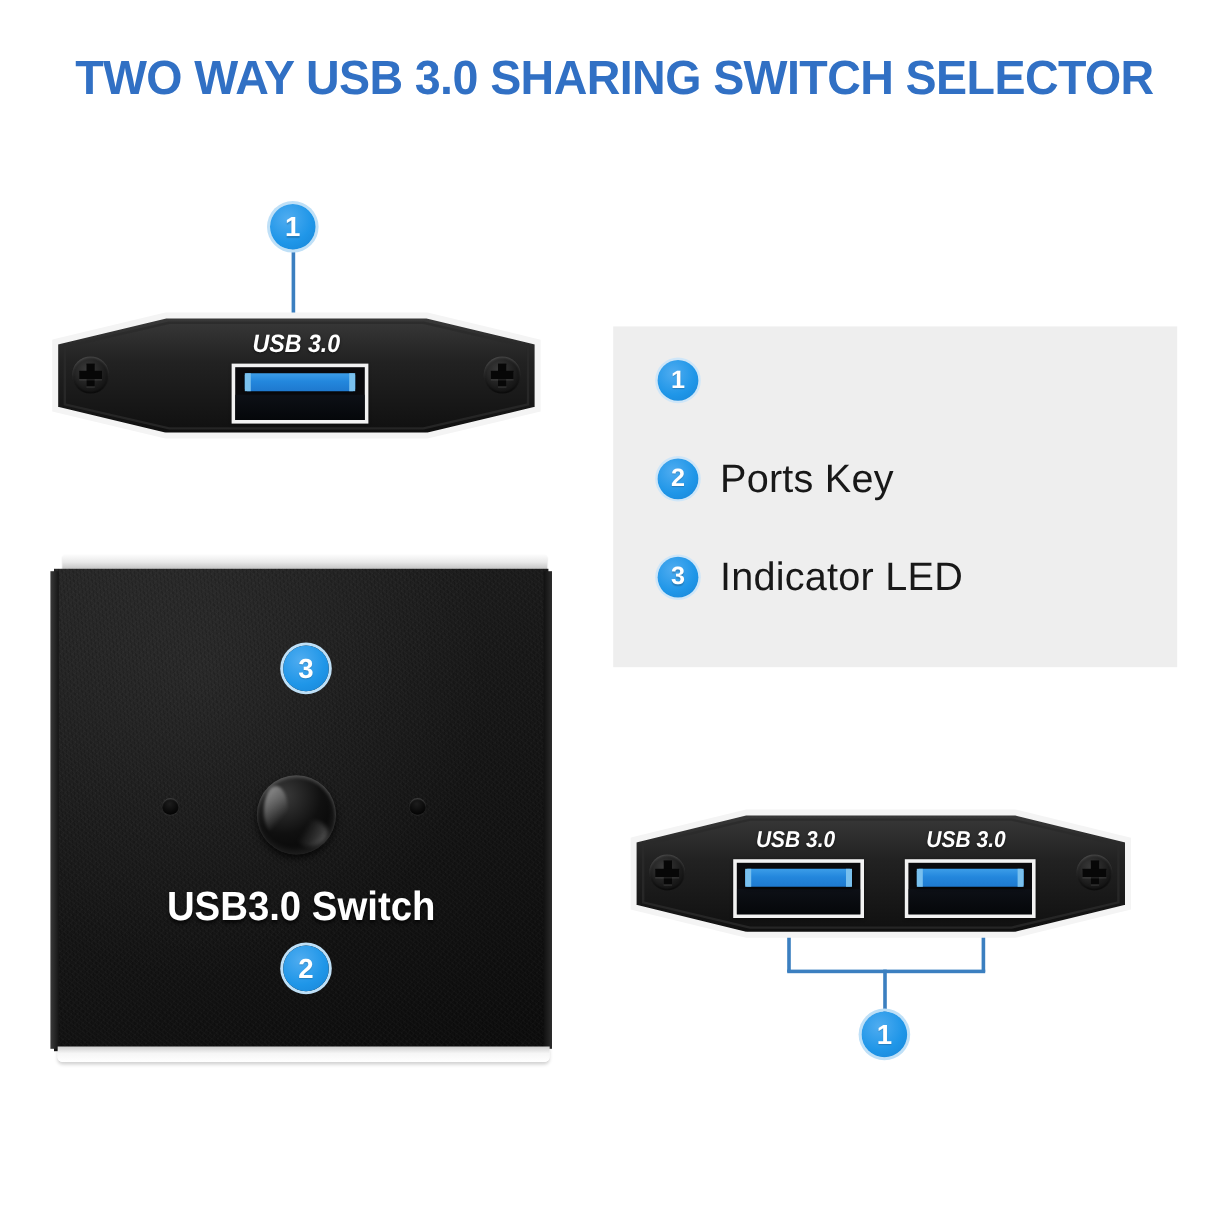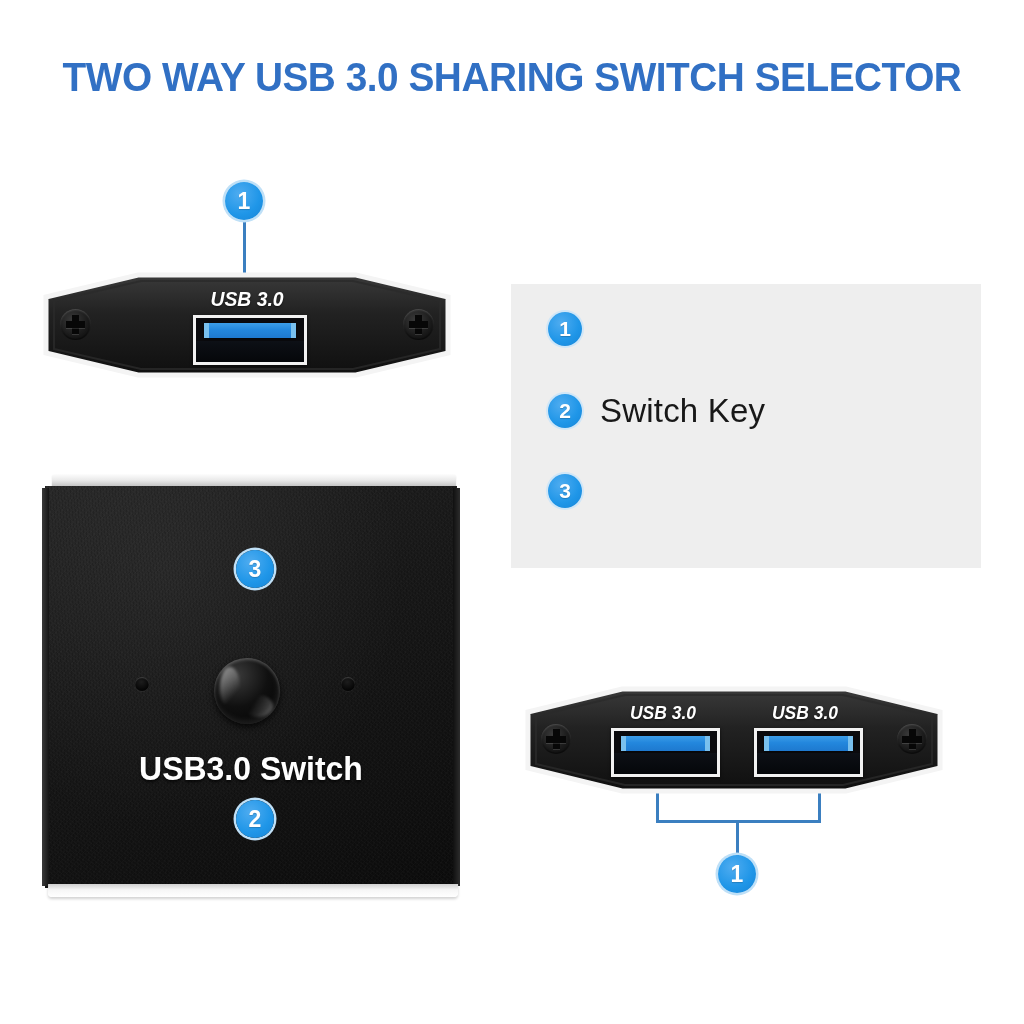--- a/index.html
+++ b/index.html
@@ -3,21 +3,21 @@
 <meta charset="utf-8">
 <style>
   html,body{margin:0;padding:0;}
   body{
     width:1024px;height:1024px;
     background:#ffffff;
     font-family:"Liberation Sans","DejaVu Sans",sans-serif;
     overflow:hidden;
     position:relative;
   }
-  .stage{position:absolute;left:0;top:12px;width:1024px;height:868px;}
+  .stage{position:absolute;left:0;top:0;width:1024px;height:868px;}
 
   
   .title{
     position:absolute;left:0;top:40px;width:1024px;
     text-align:center;
     font-size:40px;
     font-weight:bold;
     letter-spacing:-0.5px;
     color:#3170c4;
     transform:scaleX(0.97);
@@ -288,25 +288,26 @@
   </div>
 
   <div class="legend-box" style="left:511px;top:272px;width:470px;height:284px;">
 
     <div class="legend-row" style="left:37px;top:28px;">
       <span class="legend-badge">1</span>
     </div>
 
     <div class="legend-row" style="left:37px;top:108px;">
       <span class="legend-badge">2</span>
-      <span class="legend-text">Switch Key</span>
+      <span class="legend-text">Ports Key</span>
     </div>
 
     <div class="legend-row" style="left:37px;top:190px;">
       <span class="legend-badge">3</span>
+      <span class="legend-text">Indicator LED</span>
     </div>
   </div>
 
   <div class="faceplate" style="left:524px;top:672px;width:420px;height:112px;">
     <svg class="outline" viewBox="0 0 420 112" preserveAspectRatio="none">
       <defs>
         <linearGradient id="plateGradB" x1="0" y1="0" x2="0" y2="1">
           <stop offset="0%" stop-color="#3a3a3a"></stop>
           <stop offset="38%" stop-color="#222222"></stop>
           <stop offset="100%" stop-color="#0f0f0f"></stop>

